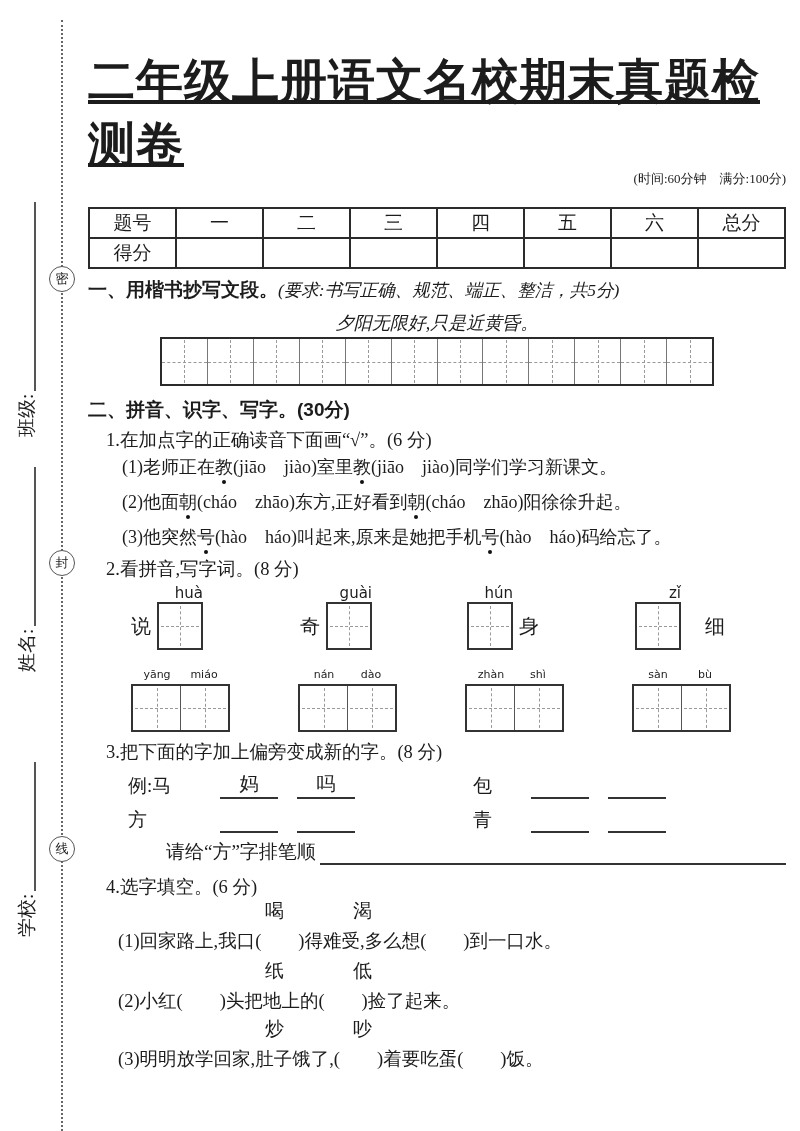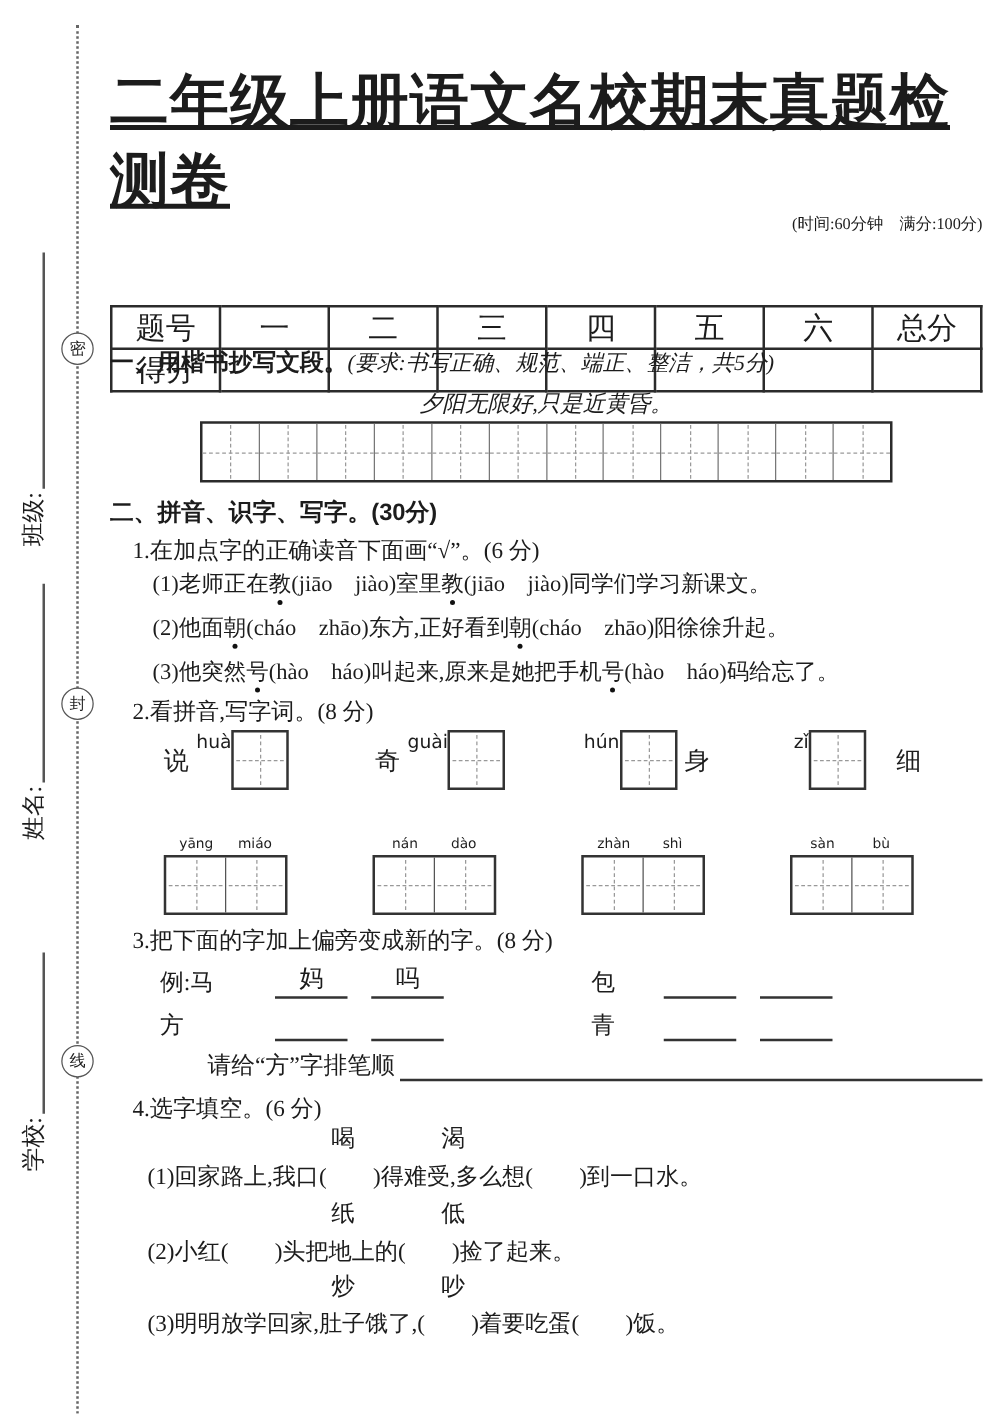--- a/index.html
+++ b/index.html
@@ -19,21 +19,21 @@
   .sfield .flabel{font-size:19px;white-space:nowrap;}
   .sfield .fline{flex:1;border-bottom:2px solid #555;margin:0 2px 4px 3px;}
 
   
   .title{position:absolute;left:88px;top:50px;width:698px;text-align:left;
       font-size:47px;letter-spacing:1px;text-decoration:underline;}
   .meta{position:absolute;left:88px;top:170px;width:698px;text-align:right;font-size:13px;}
 
   
   .score-table{position:absolute;left:88px;top:207px;width:698px;border-collapse:collapse;
-      table-layout:fixed;font-size:24px;margin-top:37px;}
+      table-layout:fixed;font-size:19px;}
   .score-table td{border:2px solid #2b2b2b;height:28px;text-align:center;padding:0;}
 
   
   .s-head{position:absolute;left:88px;font-size:19px;white-space:nowrap;}
   .s-head .kai{font-weight:normal;font-size:17.5px;}
   .prompt{position:absolute;left:106px;font-size:18.5px;white-space:nowrap;}
   .sentence{position:absolute;left:88px;top:311px;width:698px;text-align:center;font-size:18px;}
 
   
   .copygrid{position:absolute;left:160px;top:337px;width:554px;height:49px;
@@ -45,21 +45,21 @@
 
   
   .q1-line{position:absolute;left:122px;font-size:18px;white-space:nowrap;}
   .dotchar{position:relative;display:inline-block;}
   .dotchar::after{content:"";position:absolute;left:50%;bottom:-5px;transform:translateX(-50%);
       width:4px;height:4px;border-radius:50%;background:#111;}
 
   
   .sgroup{position:absolute;top:584px;display:flex;align-items:flex-end;gap:6px;}
   .zi{height:48px;display:flex;align-items:center;font-size:20px;}
-  .pycol{display:flex;flex-direction:row;align-items:flex-start;}
+  .pycol{display:flex;flex-direction:column;align-items:flex-end;}
   .pytxt{height:18px;font-size:15px;line-height:18px;}
   .tian{width:46px;height:48px;border:2px solid #333;position:relative;box-sizing:border-box;background:#fff;}
   .tian::before{content:"";position:absolute;left:50%;top:2px;bottom:2px;border-left:1px dashed #999;}
   .tian::after{content:"";position:absolute;top:50%;left:2px;right:2px;border-top:1px dashed #999;}
   .dgroup{position:absolute;top:666px;display:flex;flex-direction:column;align-items:center;}
   .dpyrow{display:flex;height:18px;}
   .dpyrow span{width:47px;text-align:center;font-size:11px;line-height:18px;}
   .dbox{display:flex;border:2px solid #333;box-sizing:content-box;background:#fff;}
   .dcell{width:47px;height:44px;position:relative;border-right:1.5px solid #555;}
   .dcell:last-child{border-right:none;}

